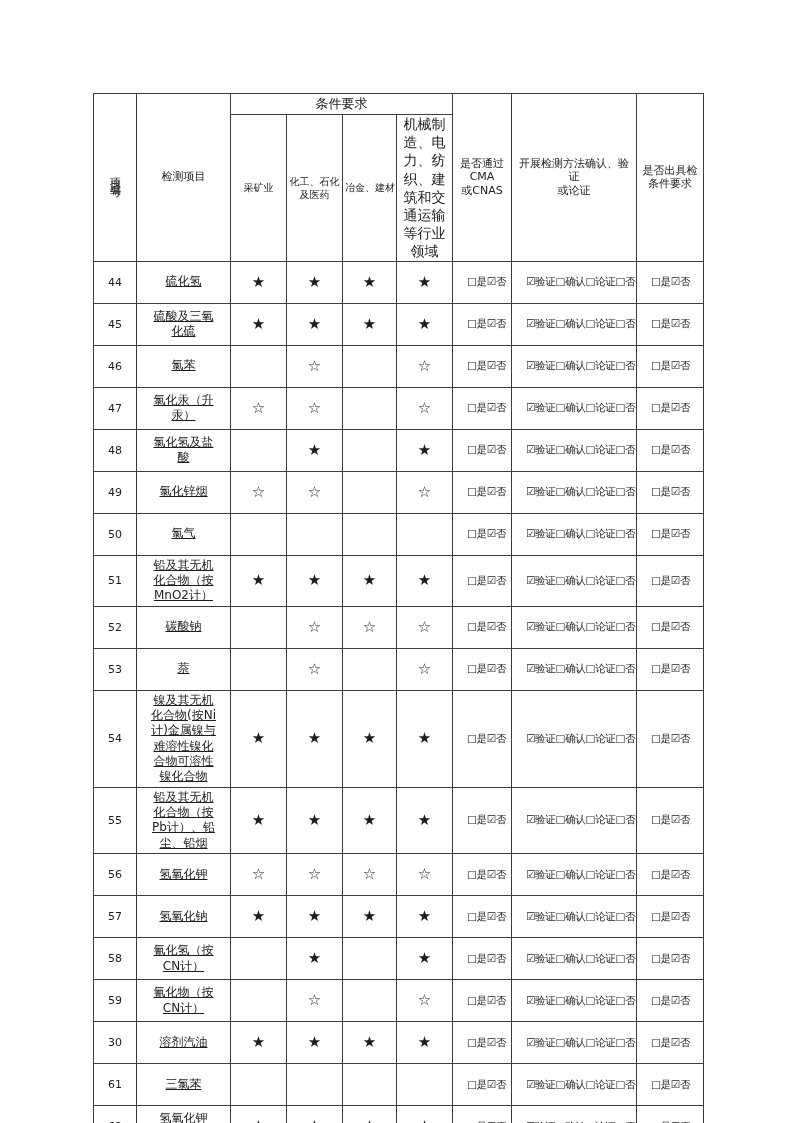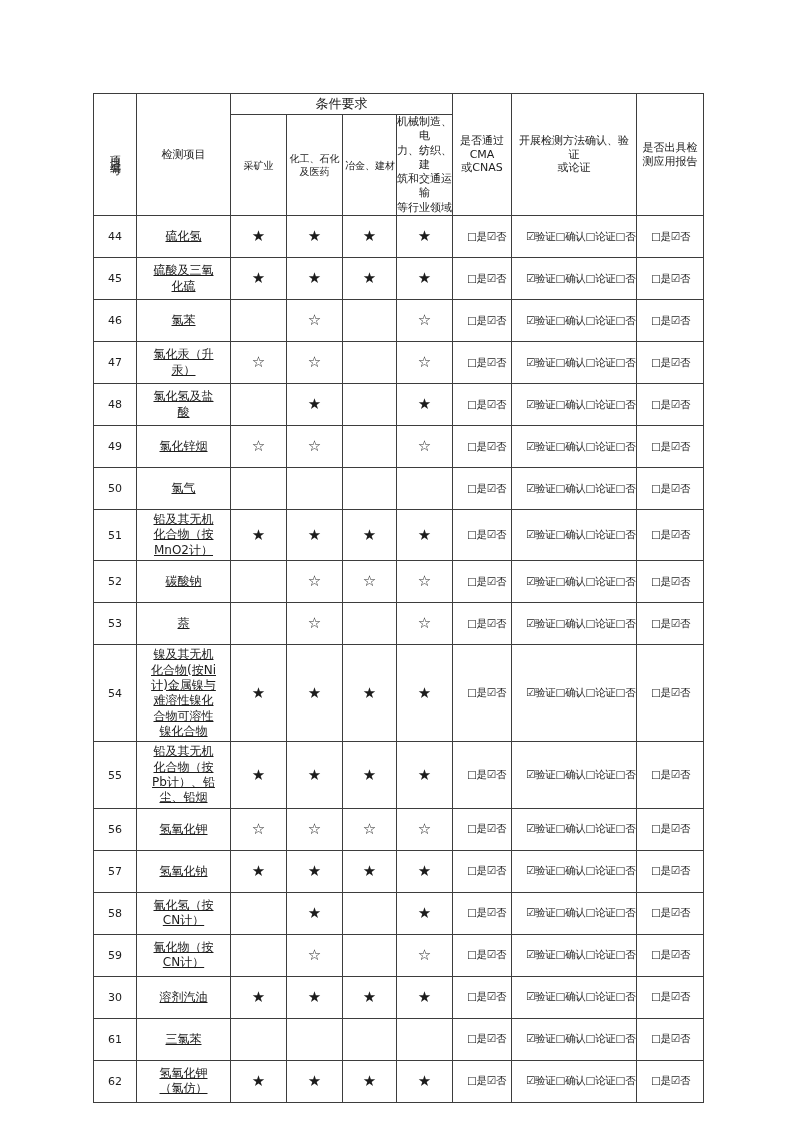--- a/index.html
+++ b/index.html
@@ -23,21 +23,21 @@
   }
   
   thead tr.hr1 { height:20px; }
   thead tr.hr2 { height:58px; }
   tbody tr { height:42px; }
 
   th.h-main { font-size:11px; line-height:1.25; }
   th.h-cond { font-size:13px;margin-top:8px; }
   th.h-ind  { font-size:10px; line-height:1.3; white-space:pre-line; }
   th.h-ind-nowrap { white-space:nowrap; }
-  th.h-ind-long { font-size:11px; line-height:1.3; white-space:pre-line; padding:0;margin-top:12px; }
+  th.h-ind-long { font-size:14px; line-height:1.3; white-space:pre-line; padding:0;margin-top:12px; }
   th.prewrap { white-space:pre-line; }
 
   .vtext {
     display:inline-block;
     writing-mode:vertical-rl; text-orientation:upright;
     font-size:11px; letter-spacing:3px; line-height:1;
   }
 
   td.c-no   { font-size:11px; }
   td.c-item { font-size:12px; line-height:1.28; padding:2px 13px;text-decoration:underline; }
@@ -63,21 +63,21 @@
     <thead>
       <tr class="hr1">
         <th rowspan="2" class="h-main"><span class="vtext">项目编号</span></th>
         <th rowspan="2" class="h-main">检测项目</th>
         <th colspan="4" class="h-cond">条件要求</th>
         <th rowspan="2" class="h-main prewrap">是否通过CMA
 或CNAS</th>
         <th rowspan="2" class="h-main prewrap">开展检测方法确认、验证
 或论证</th>
         <th rowspan="2" class="h-main prewrap">是否出具检
-测应用报告</th>
+条件要求</th>
       </tr>
       <tr class="hr2">
         <th class="h-ind">采矿业</th>
         <th class="h-ind">化工、石化
 及医药</th>
         <th class="h-ind h-ind-nowrap">冶金、建材</th>
         <th class="h-ind-long">机械制造、电
 力、纺织、建
 筑和交通运输
 等行业领域</th>

